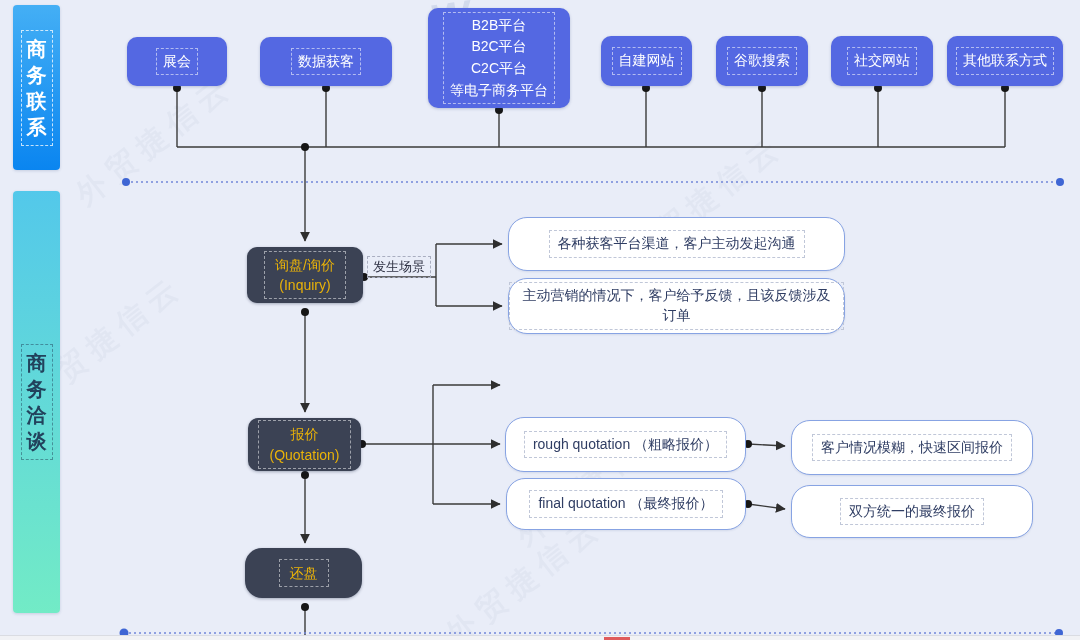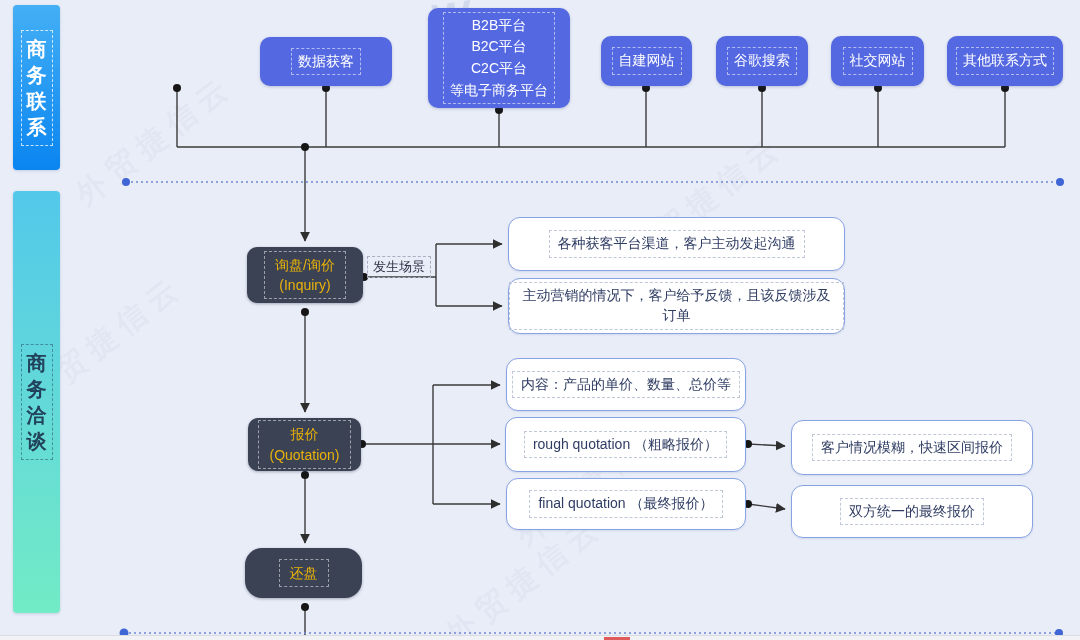--- a/index.html
+++ b/index.html
@@ -31,21 +31,21 @@
     background:#5468E2;color:#fff;border-radius:10px;font-size:14px;
     box-shadow:0 1px 3px rgba(40,60,120,.25);
   }
   .node-blue .txt{border:1px dashed rgba(255,255,255,.55);padding:2px 6px;line-height:1.55;}
   .node-dark{
     background:#3B4254;color:#eab308;border-radius:10px;font-size:14px;
     box-shadow:0 1px 3px rgba(30,40,70,.35);
   }
   .node-dark .txt{border:1px dashed rgba(255,255,255,.5);padding:3px 10px;line-height:1.45;}
   .node-white{
-    background:#ffffff;border:1.6px solid #87A3E3;border-radius:12px;
+    background:#ffffff;border:1.6px solid #87A3E3;border-radius:19px;
     color:#2F3D63;font-size:14px;box-shadow:0 1px 2px rgba(60,80,140,.12);
   }
   .node-white .txt{border:1px dashed #C0C7D8;padding:3px 8px;line-height:1.4;}
   .pre{white-space:pre-line;}
   .edge-label{
     position:absolute;font-size:13px;color:#2F3244;
     border:1px dashed #A9AEC0;padding:1px 5px;line-height:1.35;
     z-index:3;
   }
   
@@ -153,36 +153,39 @@
     </g>
   </svg>
 
   <div class="stage-bar bar-contact">
     <div class="v-label">商务联系</div>
   </div>
   <div class="stage-bar bar-nego">
     <div class="v-label">商务洽谈</div>
   </div>
 
+  <div class="node node-blue" style="left:127px;top:37px;width:100px;height:49px;">
+    <span class="txt">展会</span>
+  </div>
   <div class="node node-blue" style="left:260px;top:37px;width:132px;height:49px;">
     <span class="txt">数据获客</span>
   </div>
   <div class="node node-blue" style="left:428px;top:8px;width:142px;height:100px;">
     <span class="txt pre">B2B平台
 B2C平台
 C2C平台
 等电子商务平台</span>
   </div>
   <div class="node node-blue" style="left:601px;top:36px;width:91px;height:50px;">
     <span class="txt">自建网站</span>
   </div>
   <div class="node node-blue" style="left:716px;top:36px;width:92px;height:50px;">
     <span class="txt">谷歌搜索</span>
   </div>
-  <div class="node node-blue" style="left:831px;top:36px;width:93px;height:50px;">
+  <div class="node node-blue" style="left:831px;top:36px;width:102px;height:50px;">
     <span class="txt">社交网站</span>
   </div>
   <div class="node node-blue" style="left:947px;top:36px;width:116px;height:50px;">
     <span class="txt">其他联系方式</span>
   </div>
 
   <div class="node node-dark" style="left:247px;top:247px;width:116px;height:56px;">
     <span class="txt pre">询盘/询价
 (Inquiry)</span>
   </div>
@@ -196,23 +199,20 @@
     <span class="txt">还盘</span>
   </div>
 
   <div class="node node-white" style="left:508px;top:217px;width:337px;height:54px;">
     <span class="txt">各种获客平台渠道，客户主动发起沟通</span>
   </div>
   <div class="node node-white" style="left:508px;top:278px;width:337px;height:56px;align-items:center;">
     <span class="txt">主动营销的情况下，客户给予反馈，且该反馈涉及订单</span>
   </div>
 
-  <div class="node node-white" style="left:506px;top:358px;width:240px;height:53px;">
-    <span class="txt">内容：产品的单价、数量、总价等</span>
-  </div>
   <div class="node node-white" style="left:505px;top:417px;width:241px;height:55px;">
     <span class="txt">rough quotation （粗略报价）</span>
   </div>
   <div class="node node-white" style="left:506px;top:478px;width:240px;height:52px;">
     <span class="txt">final quotation （最终报价）</span>
   </div>
 
   <div class="node node-white" style="left:791px;top:420px;width:242px;height:55px;">
     <span class="txt">客户情况模糊，快速区间报价</span>
   </div>

